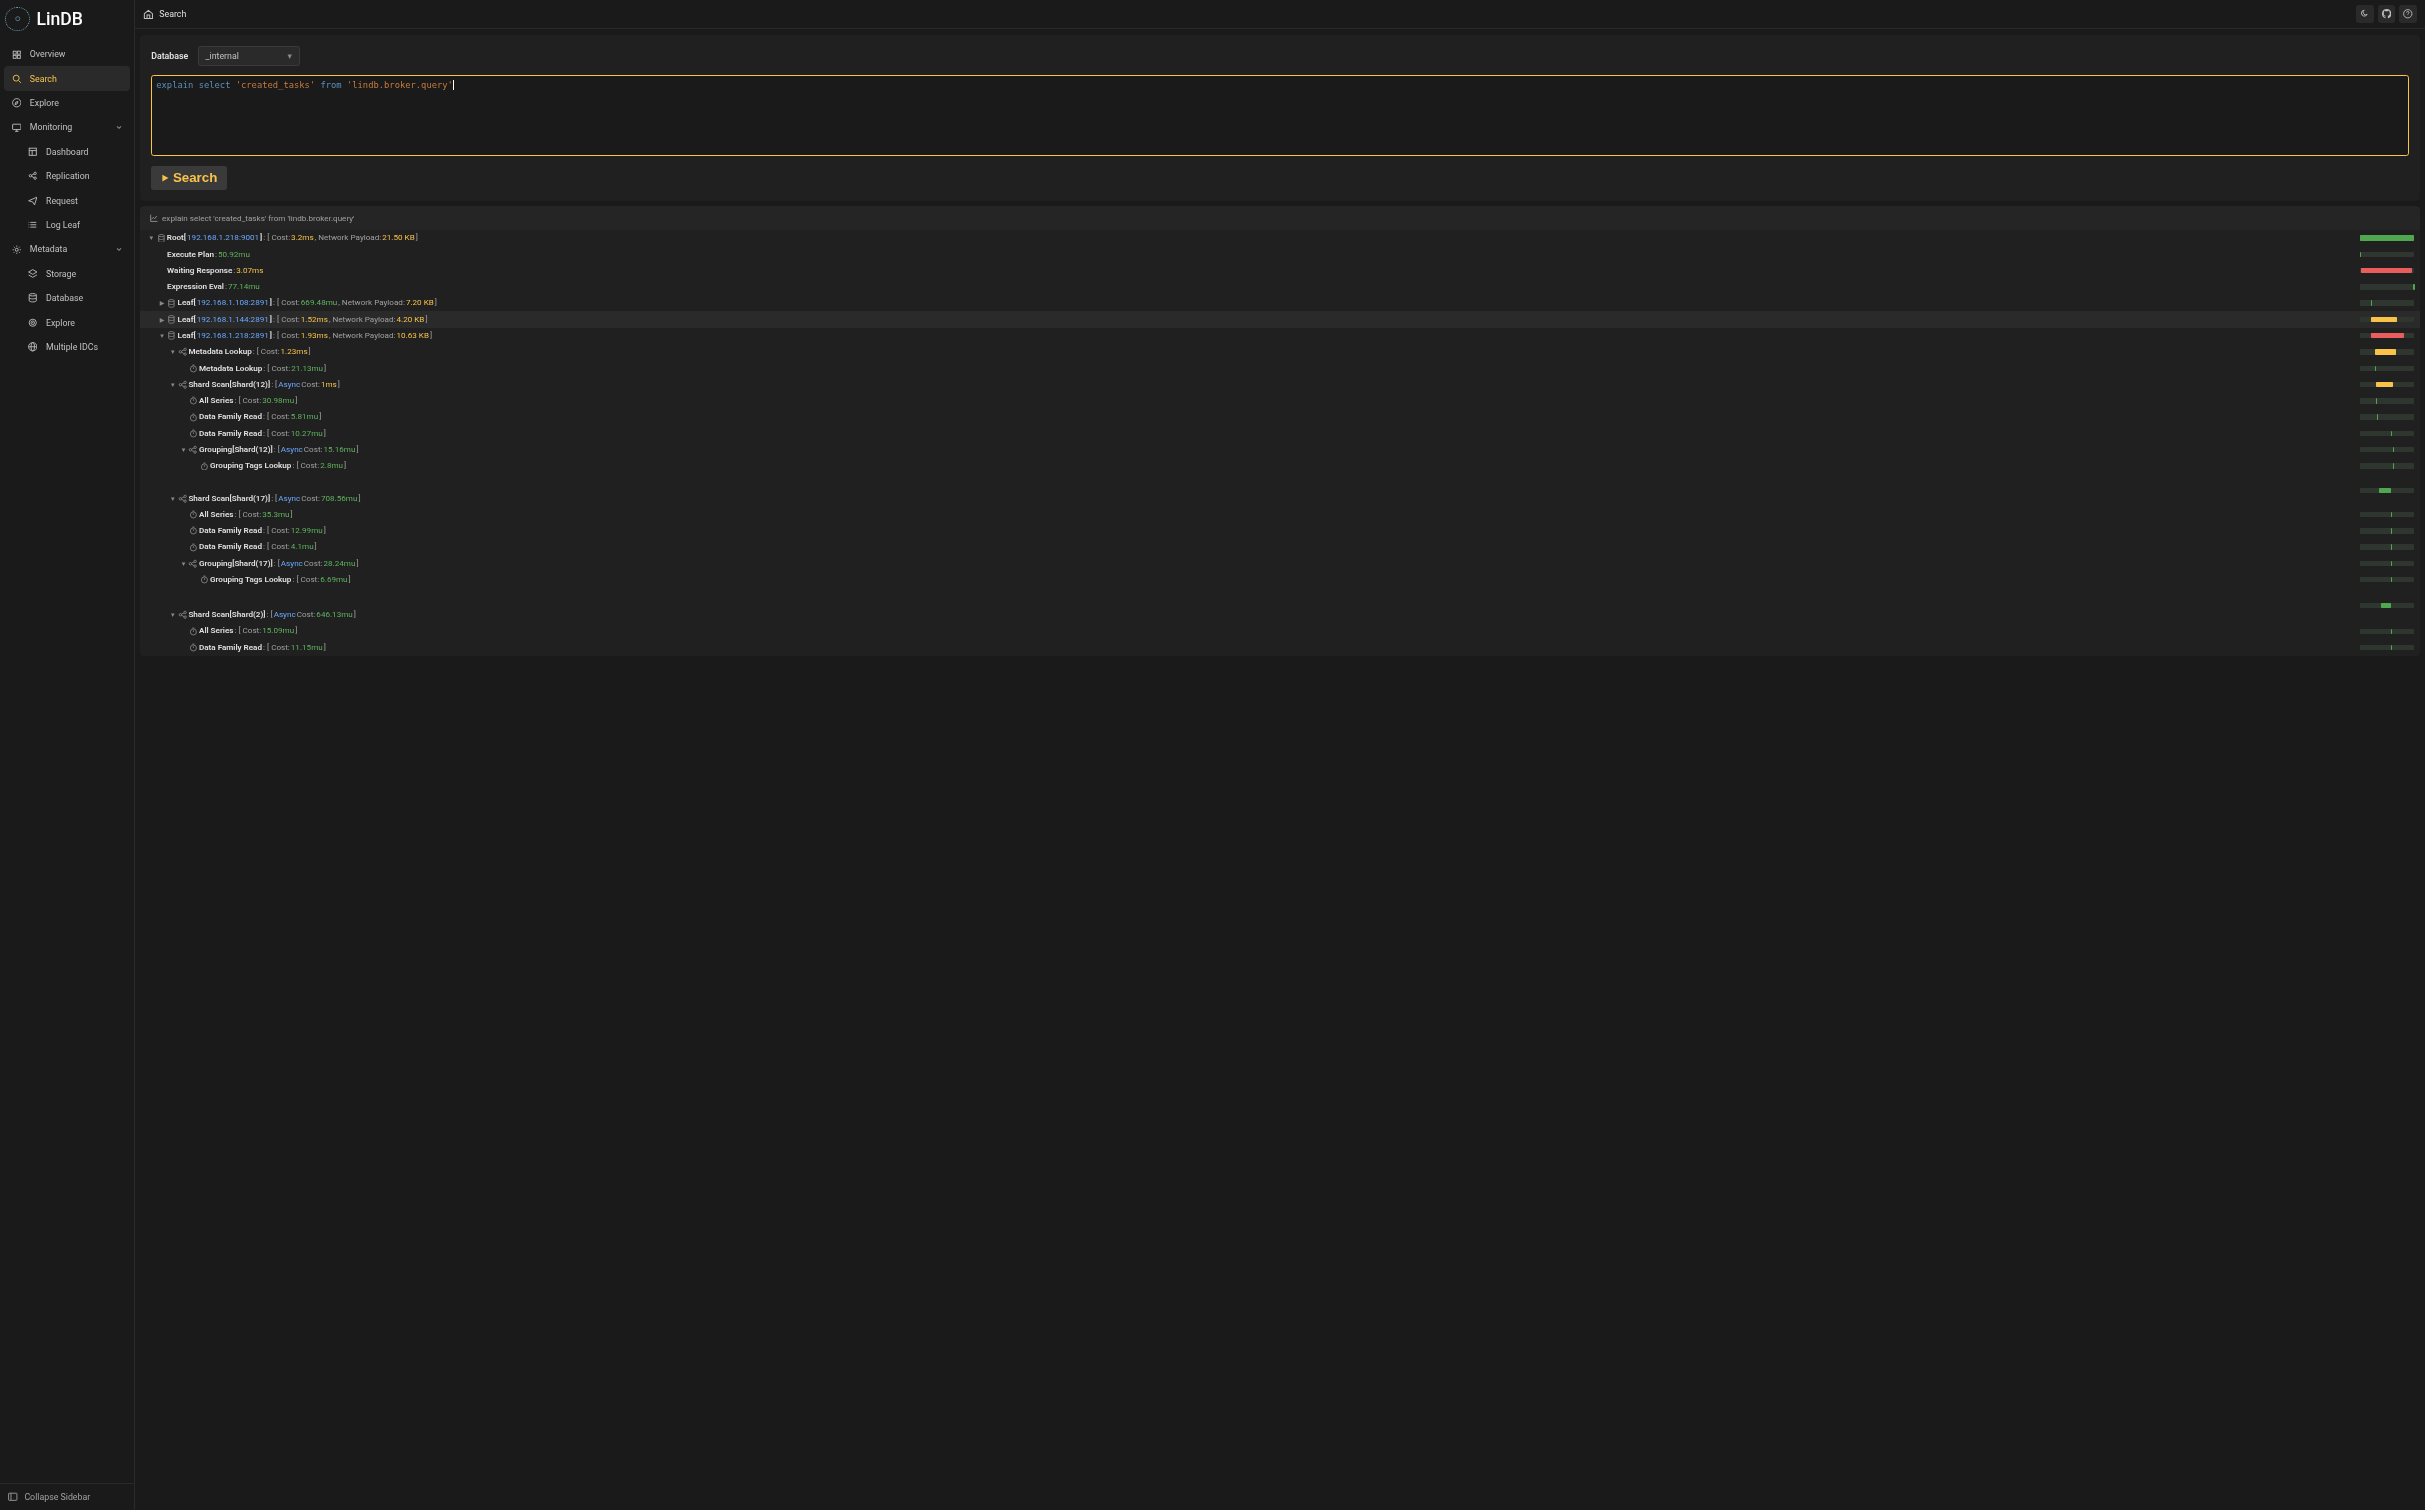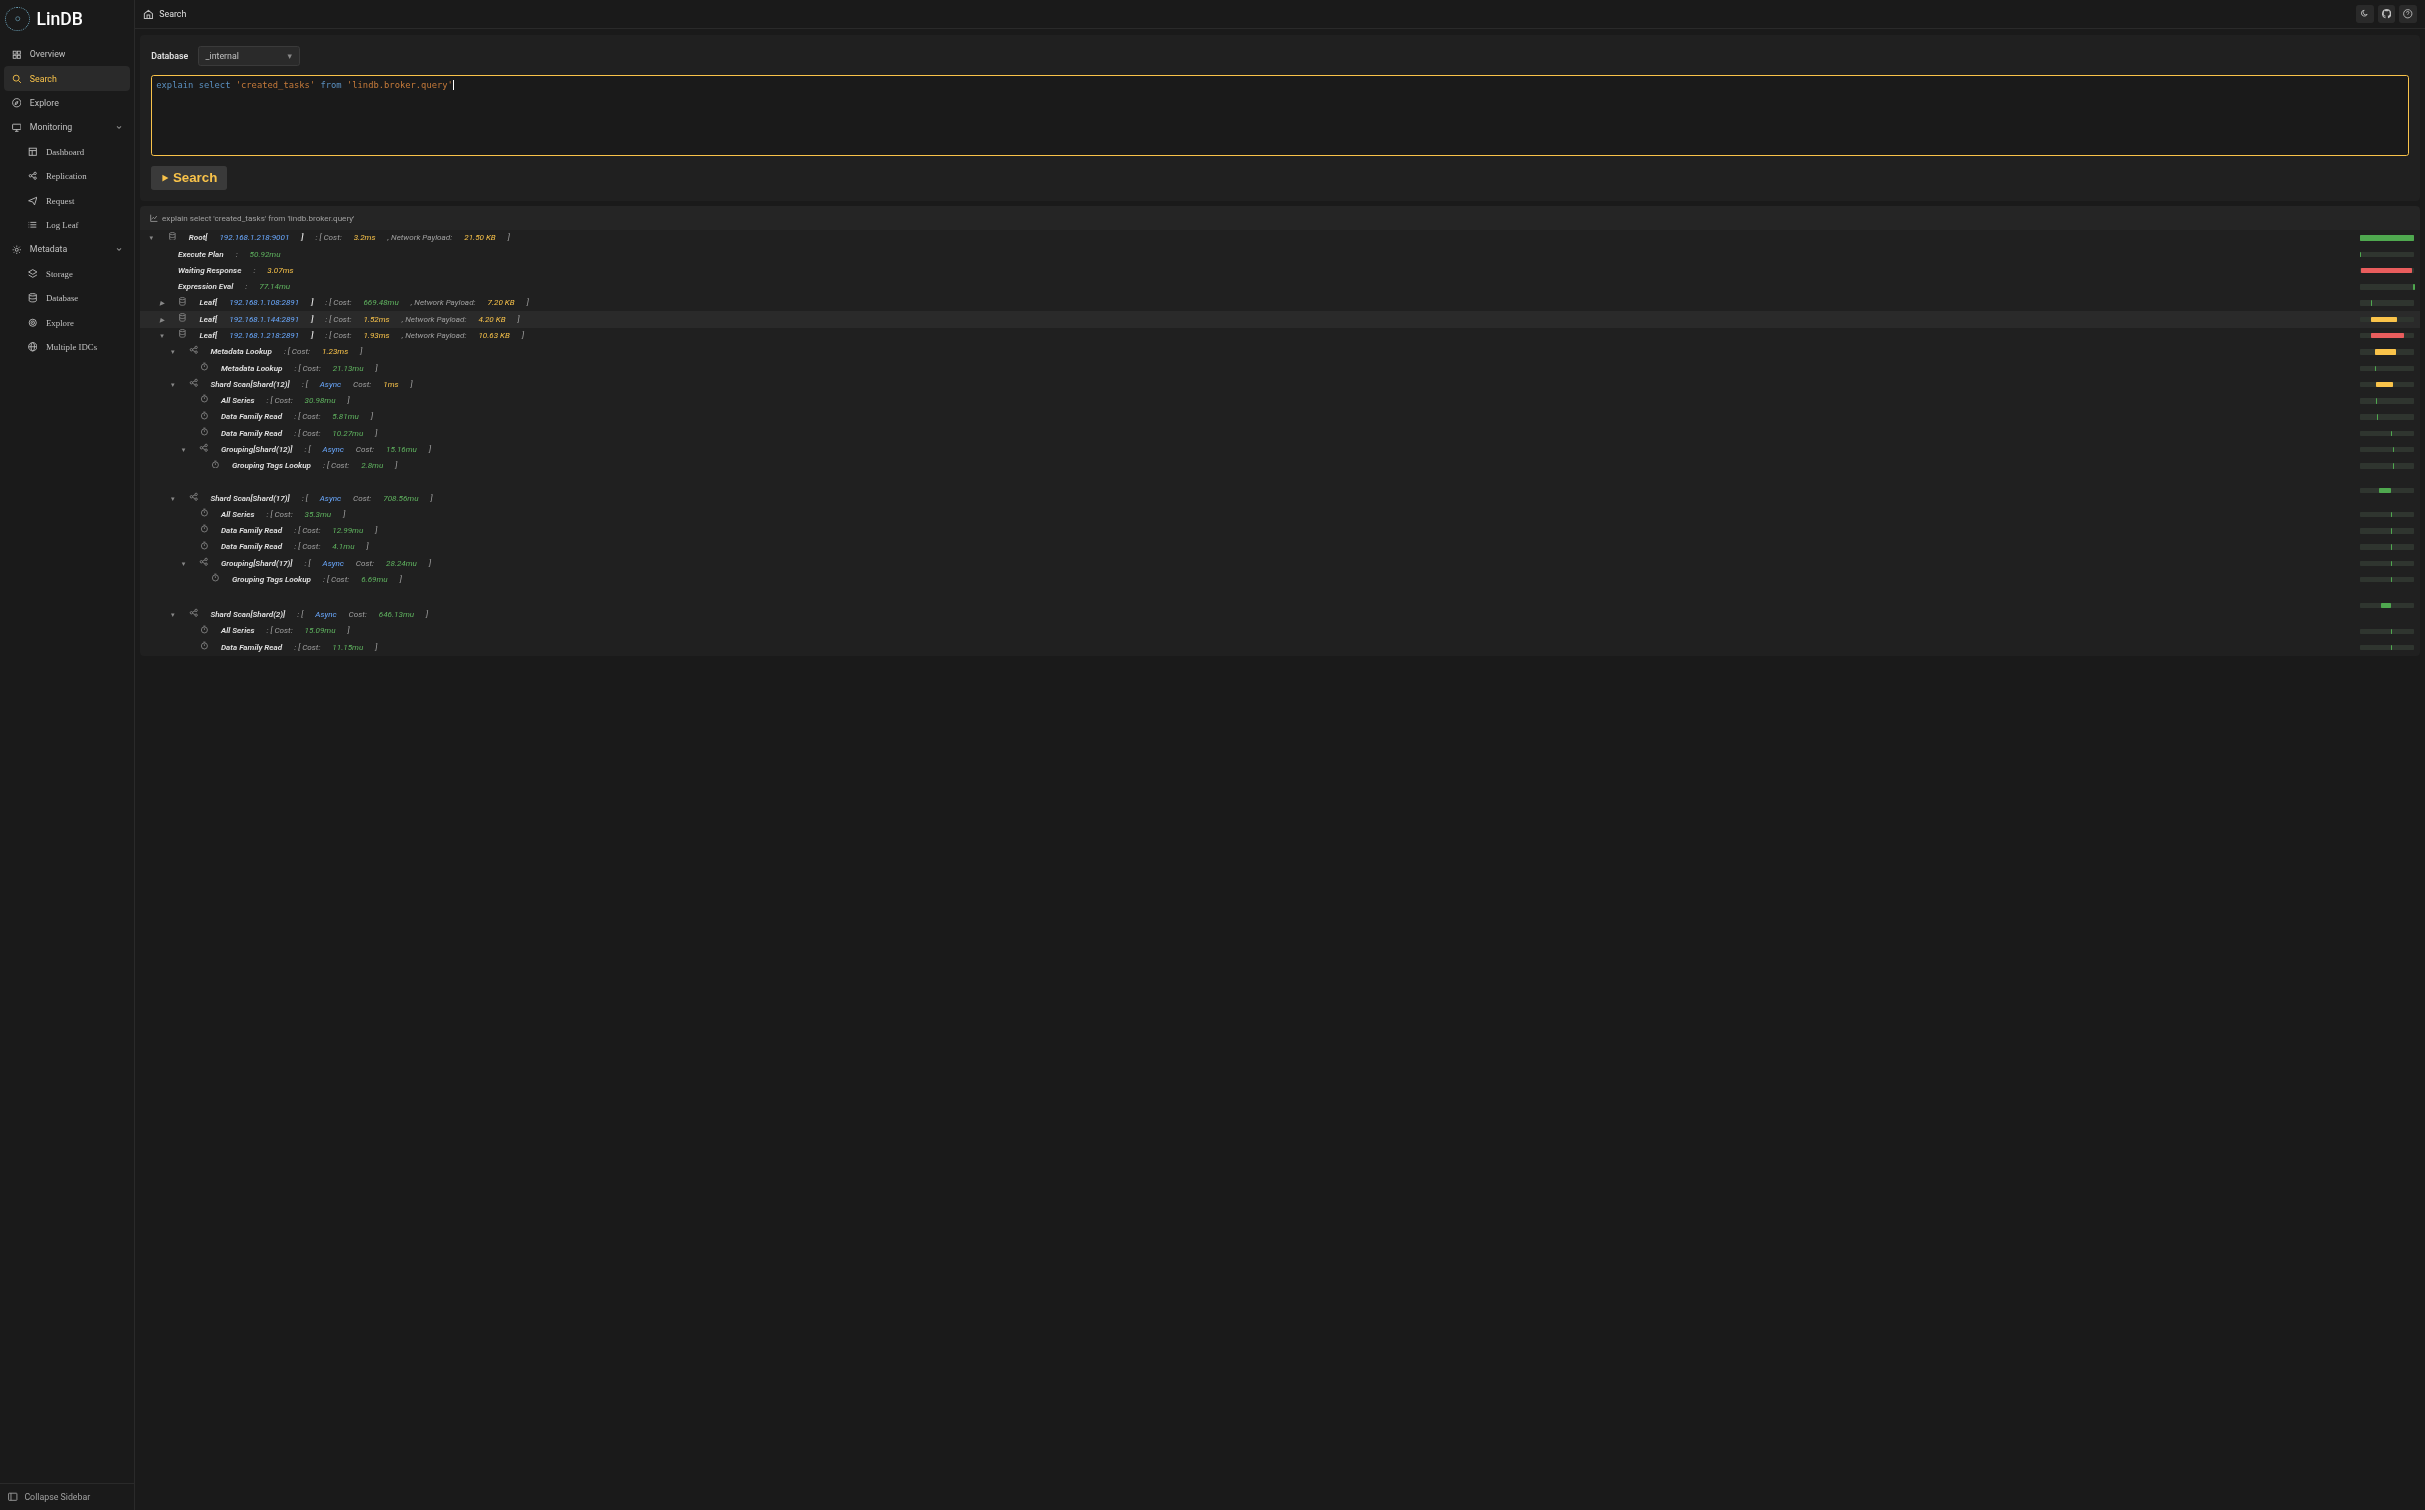--- a/index.html
+++ b/index.html
@@ -37,21 +37,21 @@
   display: flex;
   align-items: center;
   gap: 8.1px;
   padding: 6.8px 6.8px;
   border-radius: 4.1px;
   color: #c0c0c0;
   cursor: pointer;
 }
 .nav-item.active { background: #2a2a2a; color: #f9c34a; }
 .nav-item .icon { width: 10.8px; height: 10.8px; display: flex; align-items: center; justify-content: center; }
-.nav-item.sub { padding-left: 23px; font-family: Liberation Serif, serif; }
+.nav-item.sub { padding-left: 23px; }
 .nav-item .chev { margin-left: auto; }
 .collapse-btn {
   display: flex;
   align-items: center;
   gap: 6.8px;
   padding: 8.1px;
   border-top: 0.7px solid #2a2a2a;
   color: #a0a0a0;
   cursor: pointer;
 }
@@ -141,21 +141,21 @@
   border-radius: 0 0 4.1px 4.1px;
 }
 .tree-row {
   display: flex;
   align-items: center;
   padding: 1.4px 5.4px 1.4px 0;
   font-size: 8.1px;
   line-height: 13.5px;
 }
 .tree-row.selected { background: #2a2a2a; }
-.tree-label { flex: 1; display: flex; gap: 12px; white-space: nowrap; font-style: italic; }
+.tree-label { flex: 1; display: flex; align-items: center; gap: 1px; white-space: nowrap; }
 .tree-toggle { color: #888; cursor: pointer; width: 8.1px; text-align: center; font-size: 6.1px; }
 .tree-icon { width: 9.5px; height: 9.5px; display: inline-flex; align-items: center; justify-content: center; color: #888; }
 .bold { font-weight: 600; color: #e0e0e0; }
 .ip { color: #6aa9ff; }
 .orange { color: #f9c34a; }
 .green { color: #5fb35f; }
 .muted { color: #a0a0a0; }
 .bar-chart { width: 54px; height: 5.4px; background: #2f352f; position: relative; border-radius: 0.7px; }
 .bar-fill { position: absolute; top: 0; bottom: 0; border-radius: 0.7px; }
 svg { display: block; }

